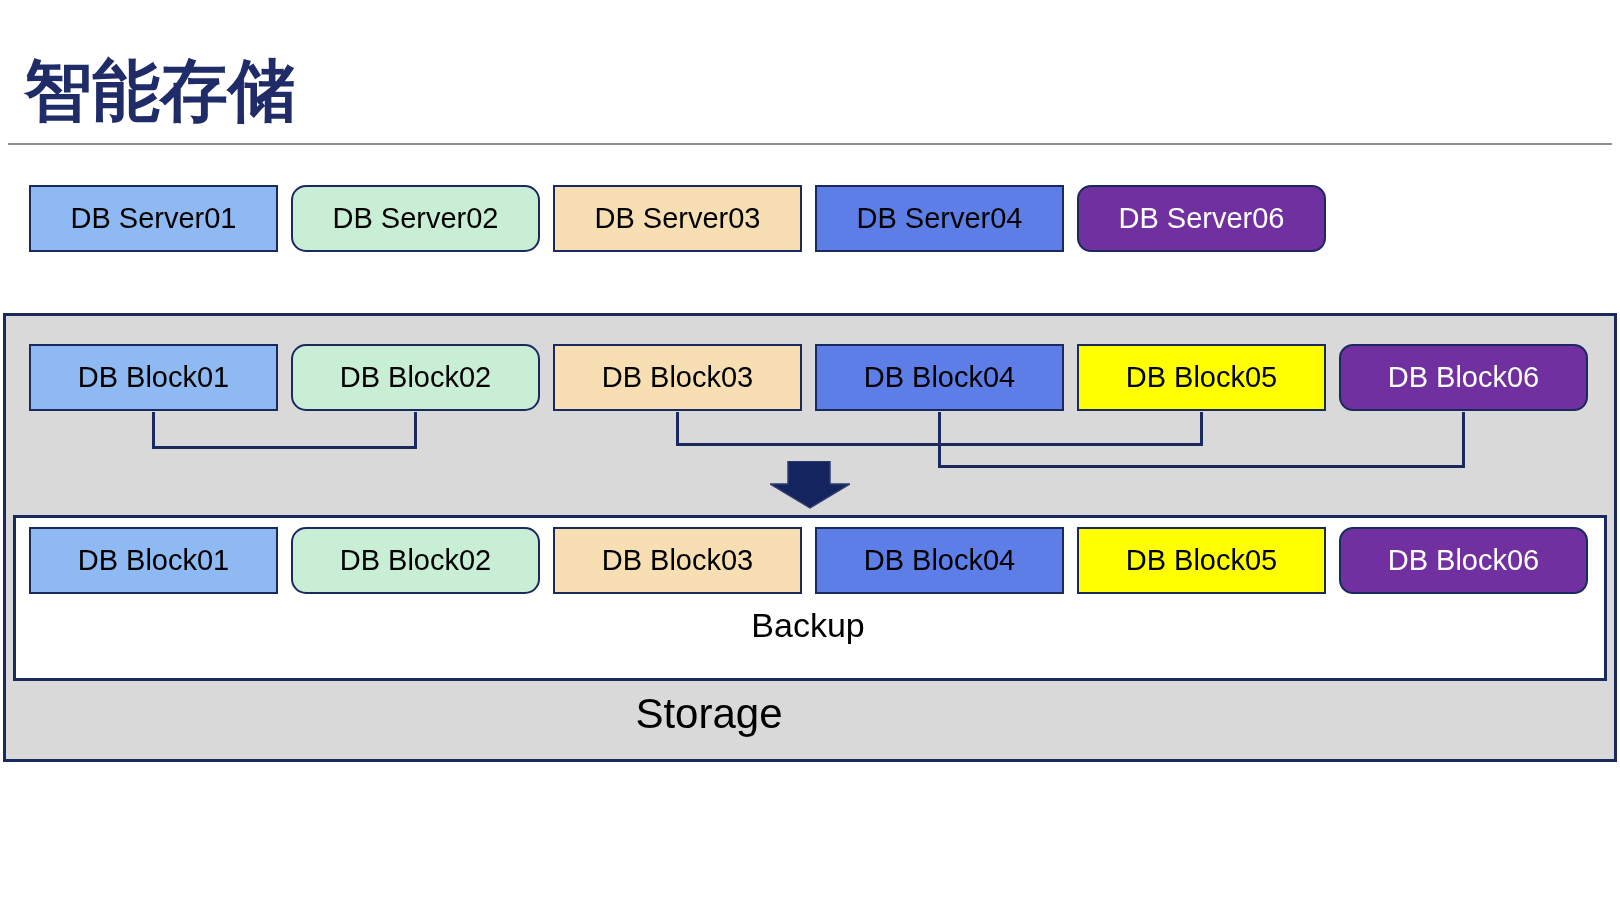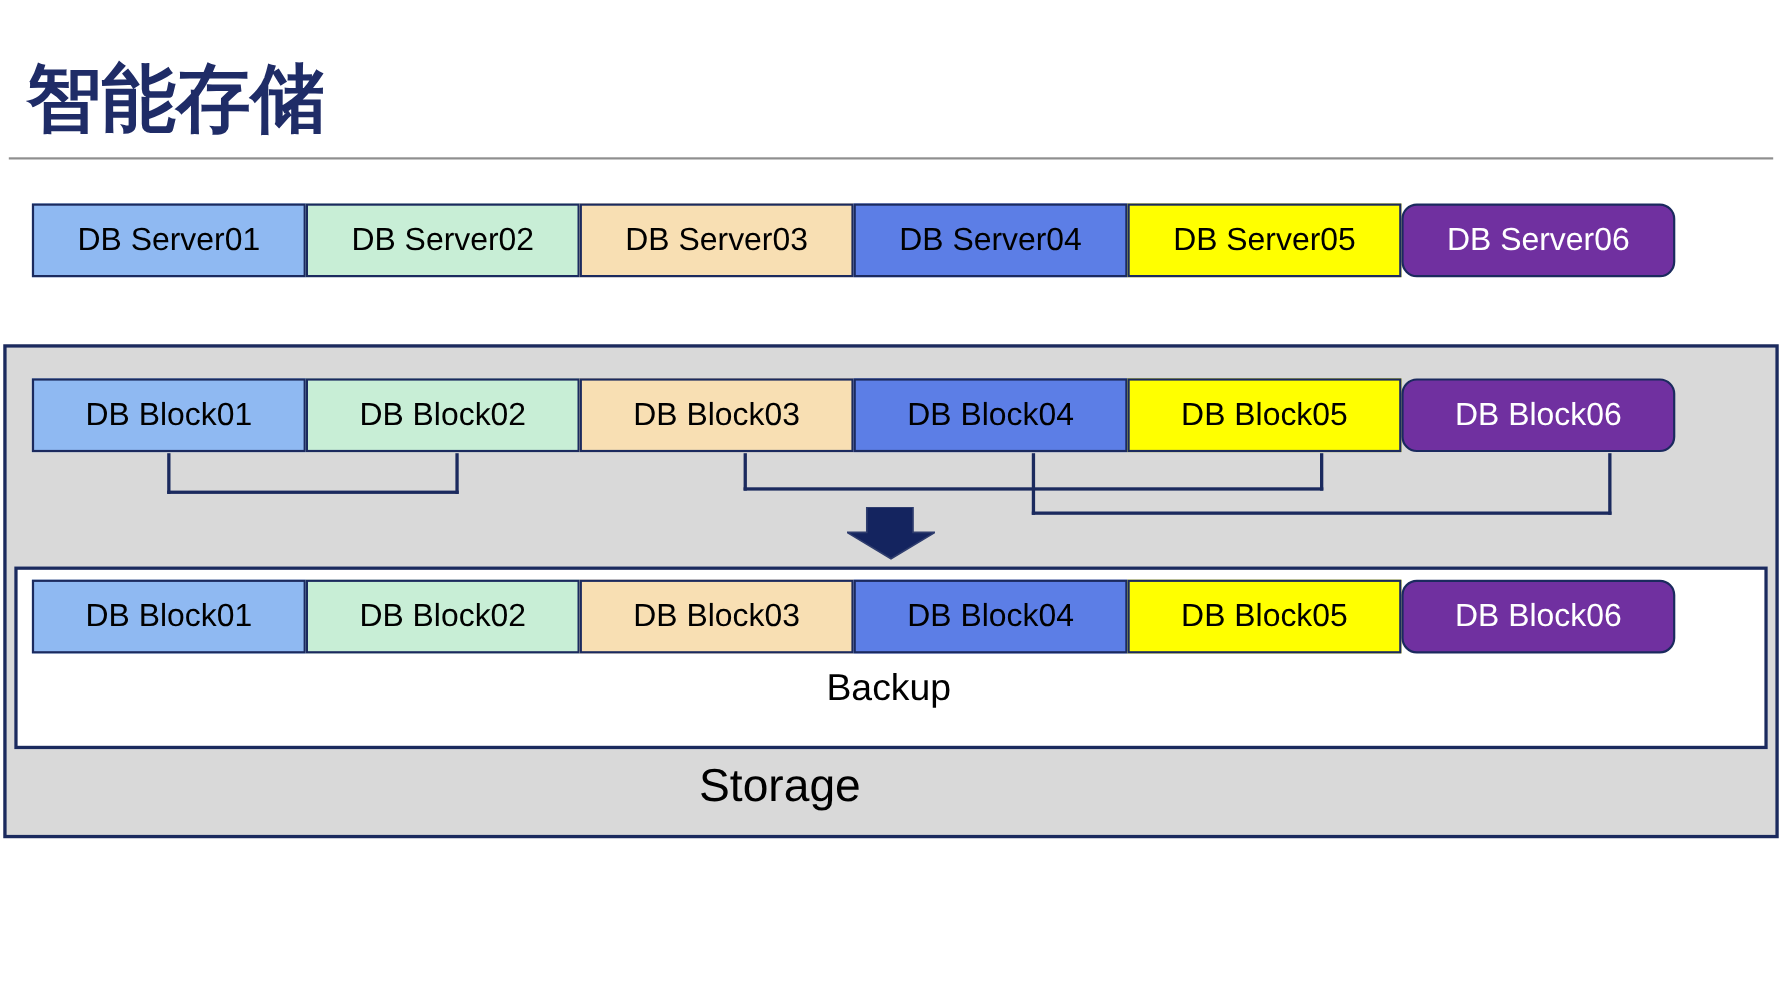--- a/index.html
+++ b/index.html
@@ -3,30 +3,30 @@
 <meta charset="utf-8">
 <style>
   html,body{margin:0;padding:0;background:#fff;}
   .slide{position:relative;width:1620px;height:910px;background:#ffffff;overflow:hidden;
          font-family:"Liberation Sans",sans-serif;margin-top:40px;}
 
   .title{position:absolute;left:24px;top:0;height:100px;line-height:100px;
          font-size:68px;font-weight:700;color:var(--title_color,#1F2C67);white-space:nowrap;}
   .rule{position:absolute;left:8px;top:103px;width:1604px;height:2px;background:var(--divider_color,#8F8F8F);}
 
-  .row{position:absolute;left:29px;display:flex;}
+  .row{position:absolute;left:29px;display:flex;gap:13px;}
   .row-servers{top:145px;}
   .row-blocks-top{top:304px;}
   .row-blocks-backup{top:487px;}
 
   .box{width:249px;height:67px;box-sizing:border-box;border:2px solid var(--navy,#1B2A5E);
        display:flex;align-items:center;justify-content:center;
        font-size:29px;color:#000;white-space:nowrap;}
   .c1{background:var(--box1_bg,#8FB9F2);}
-  .c2{background:var(--box2_bg,#C8EED6);}
+  .c2{background:var(--box2_bg,#C8EED6);border-radius:15px;}
   .c3{background:var(--box3_bg,#F8DFB3);}
   .c4{background:var(--box4_bg,#5C7EE6);}
   .c5{background:var(--box5_bg,#FFFF00);}
   .c6{background:var(--box6_bg,#7030A0);color:var(--box6_text,#FFFFFF);border-radius:14px;}
 
   .panel{position:absolute;left:3px;top:273px;width:1614px;height:449px;box-sizing:border-box;
          background:var(--panel_bg,#D9D9D9);border:3px solid var(--navy,#1B2A5E);}
   .whitebox{position:absolute;left:13px;top:475px;width:1594px;height:166px;box-sizing:border-box;
             background:#ffffff;border:3px solid var(--navy,#1B2A5E);}
 
@@ -51,21 +51,20 @@
 <div class="slide">
 
   <div class="title">智能存储</div>
   <div class="rule"></div>
 
   <div class="row row-servers">
     <div class="box c1">DB Server01</div>
     <div class="box c2">DB Server02</div>
     <div class="box c3">DB Server03</div>
     <div class="box c4">DB Server04</div>
-    <div class="box c5">DB Server05</div>
     <div class="box c6">DB Server06</div>
   </div>
 
   <div class="panel"></div>
 
   <div class="row row-blocks-top">
     <div class="box c1">DB Block01</div>
     <div class="box c2">DB Block02</div>
     <div class="box c3">DB Block03</div>
     <div class="box c4">DB Block04</div>

